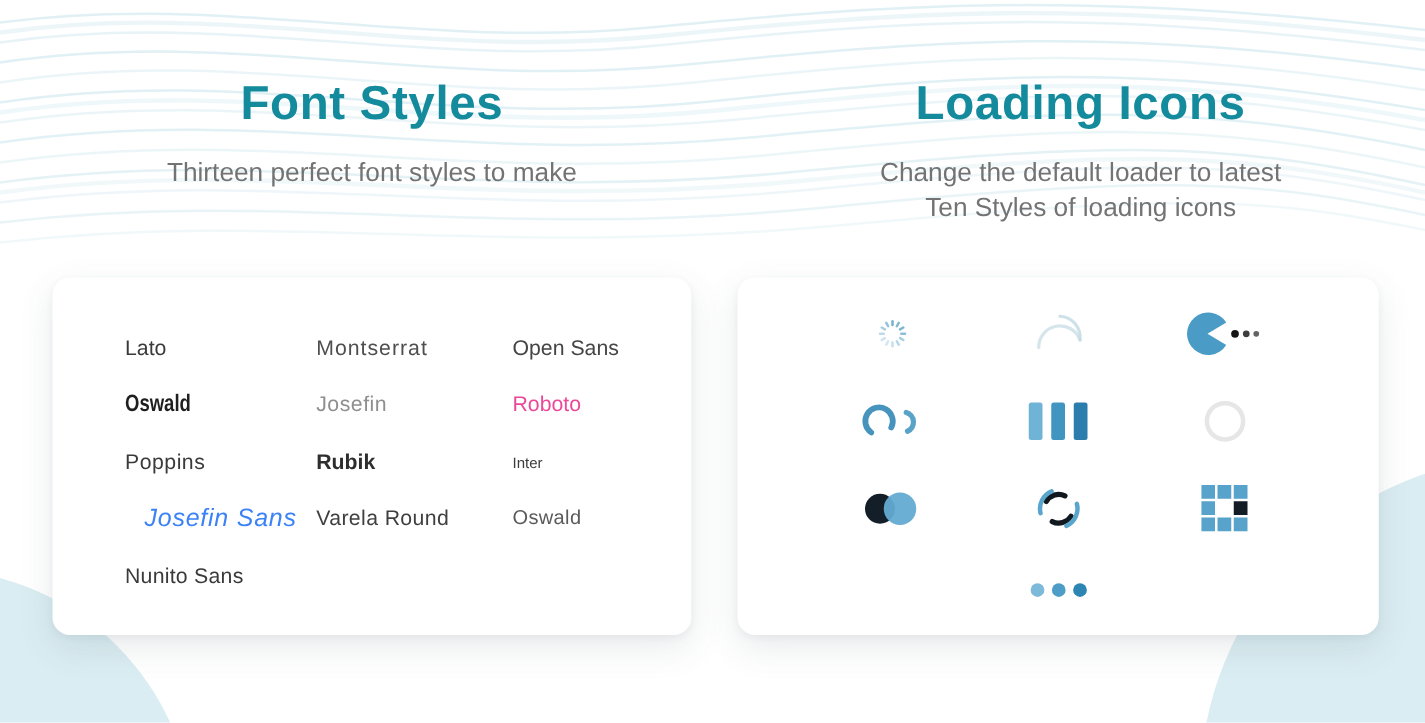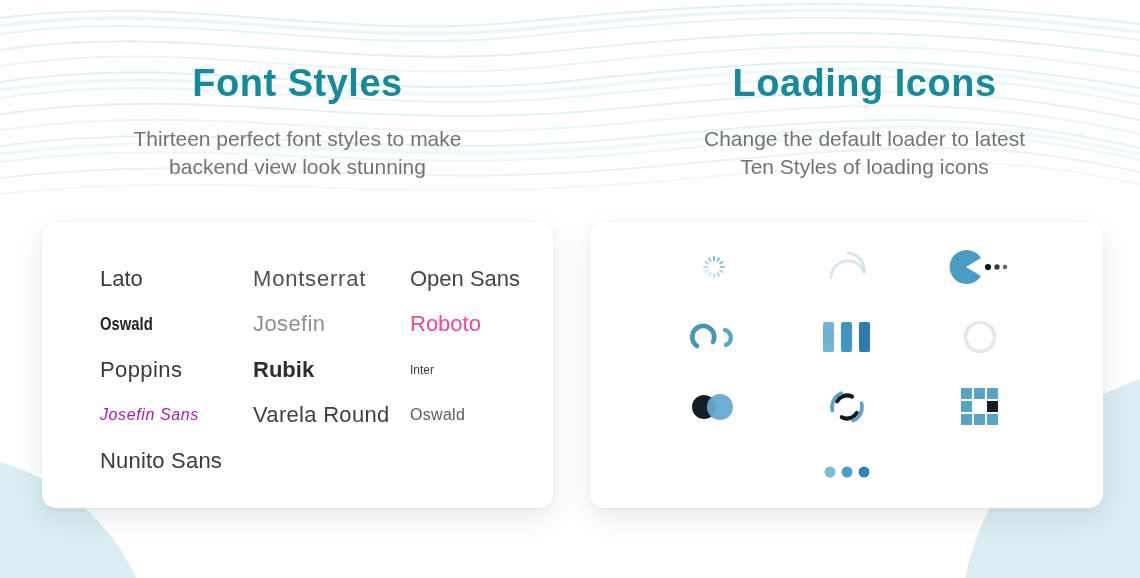--- a/index.html
+++ b/index.html
@@ -27,30 +27,30 @@
     box-shadow:0 10px 28px rgba(70,90,100,.12),0 2px 6px rgba(70,90,100,.06);
     z-index:2;box-sizing:border-box;
   }
   .card.fonts{left:42px;width:511px;padding:34px 0 0 58px;}
   .card.loaders{left:590px;width:513px;padding-top:10px;}
 
   .font-grid{
     display:grid;grid-template-columns:153px 157px 1fr;grid-auto-rows:45.5px;
     align-items:center;
   }
-  .font-item{font-size:22px;color:#3a3a3a;}
+  .font-item{font-size:17px;color:#3a3a3a;}
   .f-montserrat{color:#4f4f4f;letter-spacing:.8px;}
   .f-opensans{color:#454545;}
   .f-oswald{font-weight:700;color:#1f1f1f;display:inline-block;transform:scaleX(.78);transform-origin:left center;font-size:19px;}
   .f-raleway{color:#8f8f8f;letter-spacing:.4px;}
   .f-roboto{color:#ec4899;}
   .f-poppins{letter-spacing:.4px;color:#3a3a3a;}
   .f-rubik{font-weight:700;color:#2e2e2e;}
   .f-inter{font-size:12px;color:#3c3c3c;}
-  .f-josefin{font-style:italic;font-size:16px;letter-spacing:.6px;color:#a21caf;}
+  .f-josefin{font-style:italic;font-size:20px;letter-spacing:.6px;color:#3b82f6;text-align:center;}
   .f-varela{color:#3f3f3f;letter-spacing:.3px;}
   .f-manrope{font-size:16px;color:#5a5a5a;letter-spacing:.3px;}
   .f-nunito{color:#3a3a3a;letter-spacing:.2px;}
 
   .loader-grid{
     width:399px;margin:0 auto;display:grid;grid-template-columns:133px 133px 133px;
     grid-auto-rows:70px;
   }
   .loader-cell{display:flex;align-items:center;justify-content:center;}
   .dots-row{display:flex;justify-content:center;align-items:center;height:60px;}
@@ -80,21 +80,20 @@
   </g>
 </svg>
 
 <div class="corner-circle circle-left"></div>
 <div class="corner-circle circle-right"></div>
 
 <div class="col-header left">
   <div class="section-title">Font Styles</div>
   <div class="section-subtitle">
     <div>Thirteen perfect font styles to make</div>
-    <div>backend view look stunning</div>
   </div>
 </div>
 
 <div class="card fonts">
   <div class="font-grid">
     <div class="font-item">Lato</div>
     <div class="font-item f-montserrat">Montserrat</div>
     <div class="font-item f-opensans">Open Sans</div>
     <div><span class="font-item f-oswald">Oswald</span></div>
     <div class="font-item f-raleway">Josefin</div>

